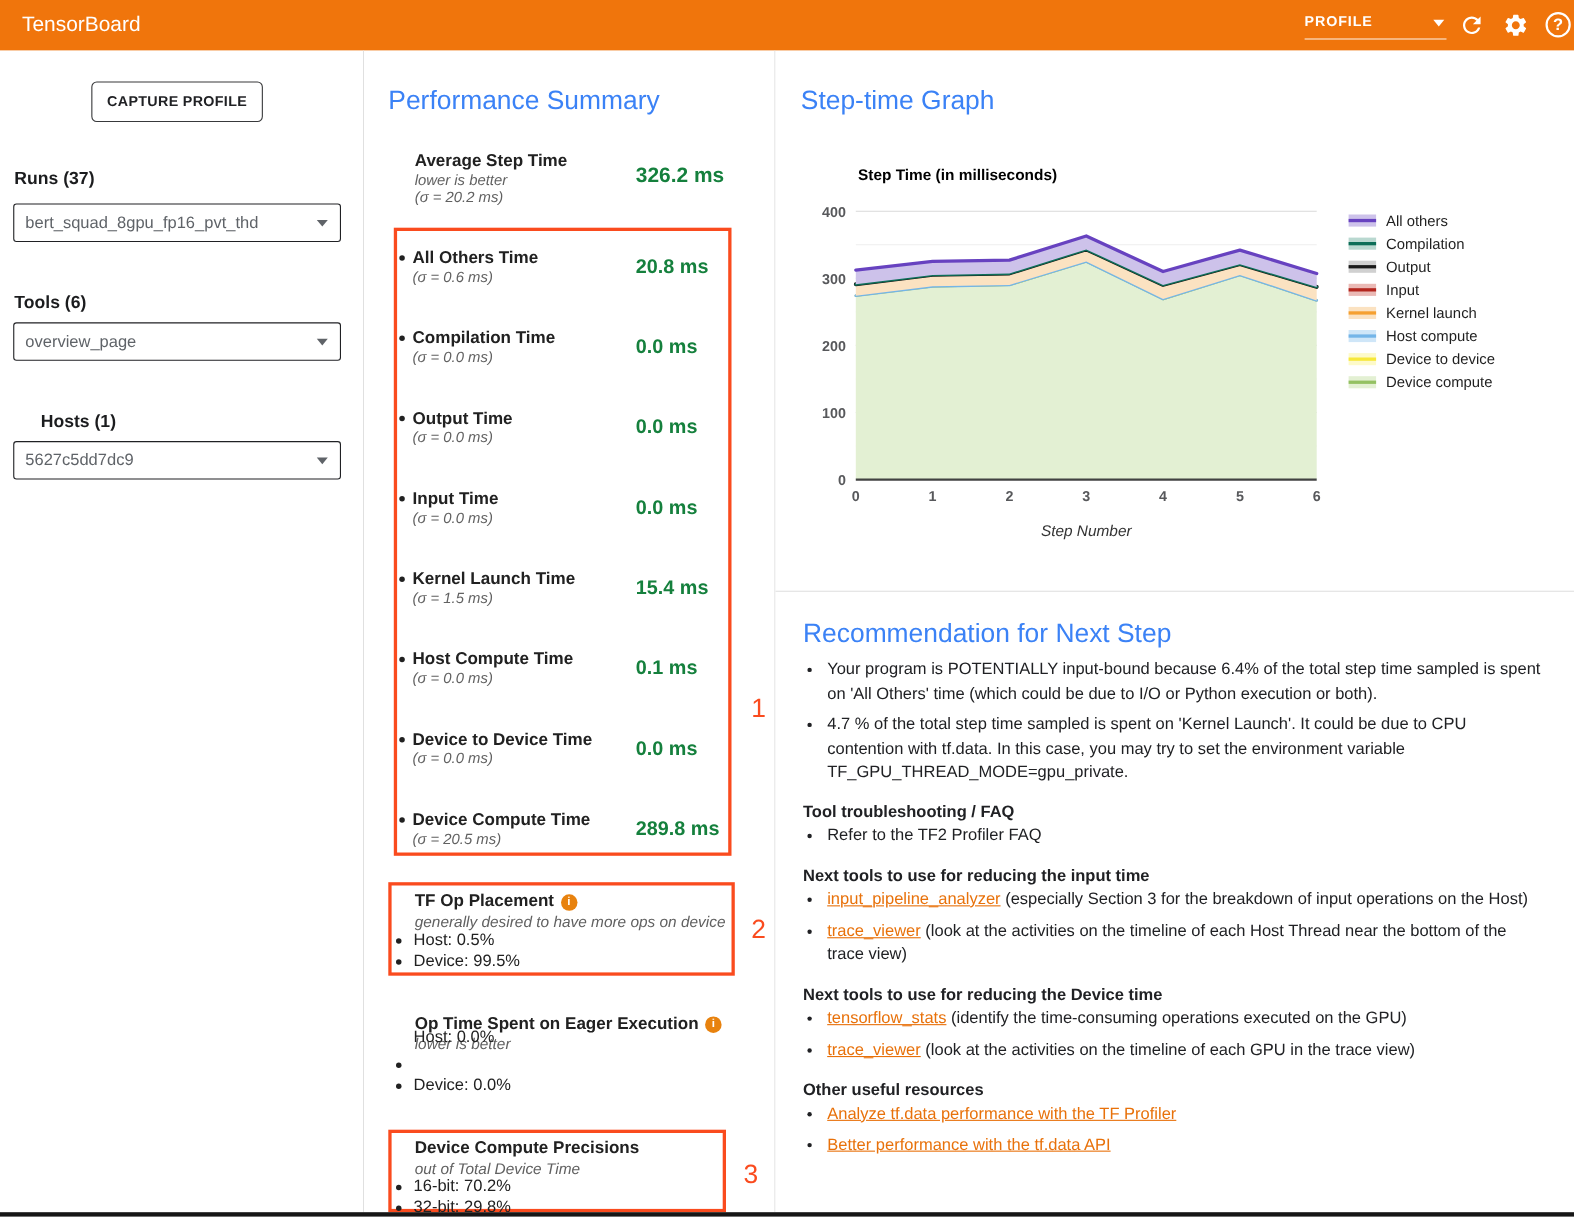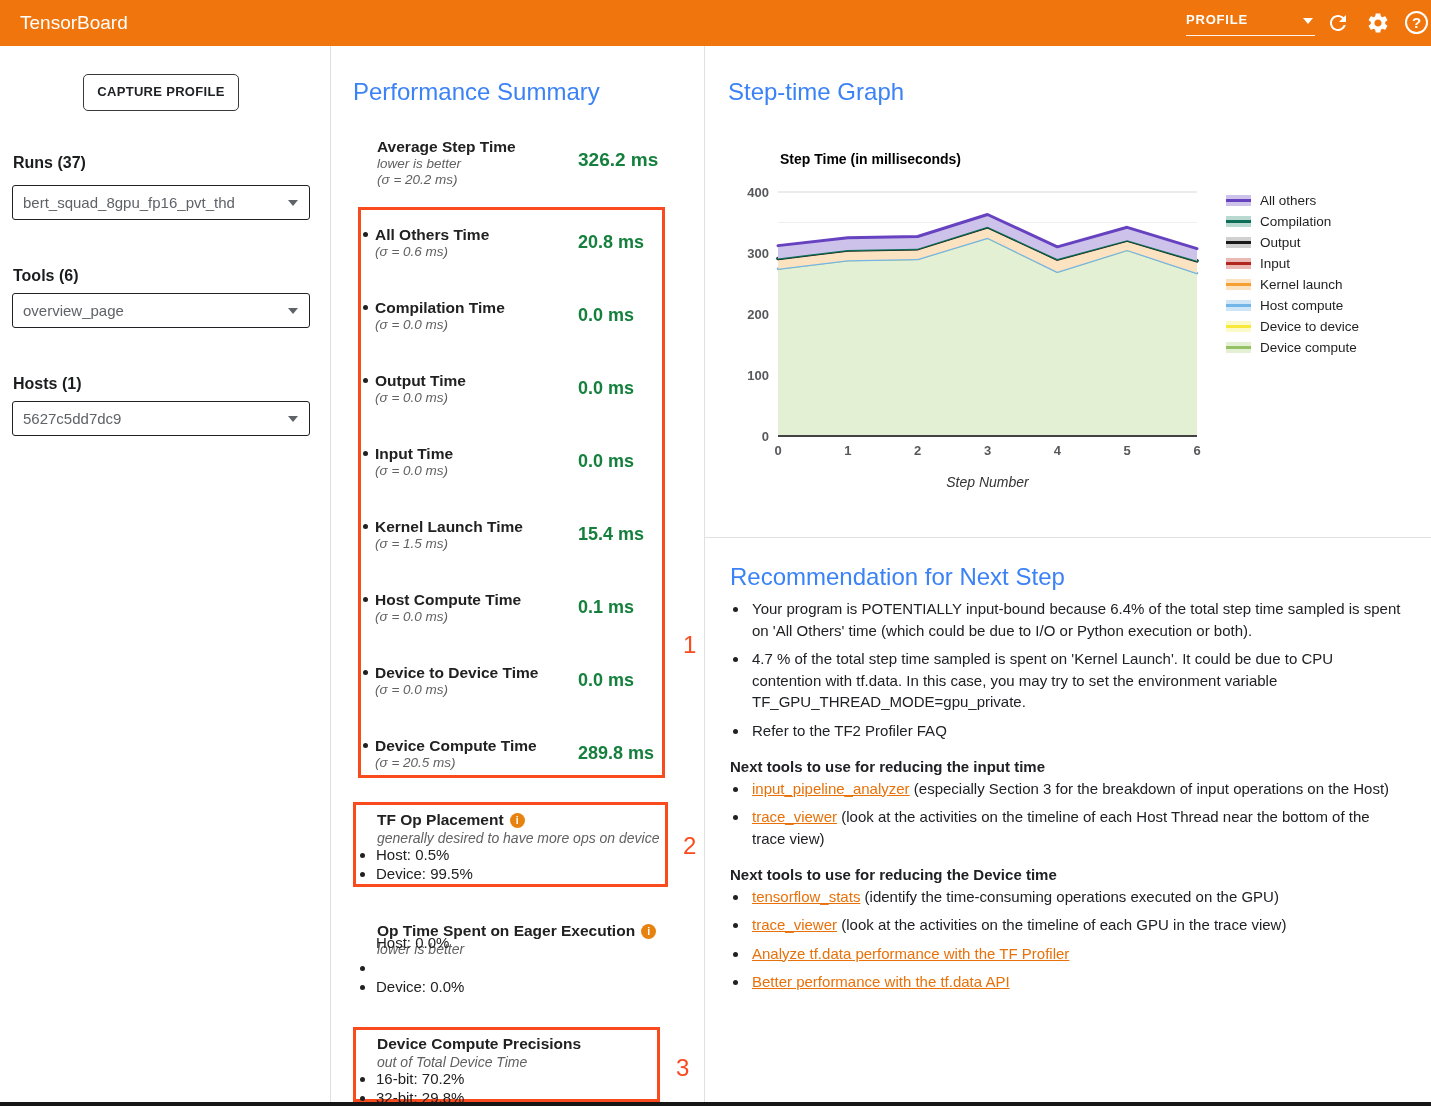--- a/index.html
+++ b/index.html
@@ -106,21 +106,21 @@
     <div class="val">bert_squad_8gpu_fp16_pvt_thd</div>
     <div class="caret-g"></div>
   </div>
 
   <div class="sb-label" style="top:221px;">Tools (6)</div>
   <div class="sb-select" style="top:247px;">
     <div class="val">overview_page</div>
     <div class="caret-g"></div>
   </div>
 
-  <div class="sb-label" style="top:329px;">Hosts (1)</div>
+  <div class="sb-label" style="top:329px;margin-left:24px;">Hosts (1)</div>
   <div class="sb-select" style="top:355px;">
     <div class="val">5627c5dd7dc9</div>
     <div class="caret-g"></div>
   </div>
 </div>
 
 <div id="mid">
   <div id="ps-title" class="h2">Performance Summary</div>
 
   <div class="m-label" style="left:46px; top:92px;">Average Step Time</div>
@@ -303,36 +303,38 @@
 
   <div id="rec-divider"></div>
   <div id="rec-title" class="h2">Recommendation for Next Step</div>
 
   <div id="rec-body">
     <ul>
       <li><span>Your program is POTENTIALLY input-bound because 6.4% of the total step time sampled is spent on 'All Others' time (which could be due to I/O or Python execution or both).</span></li>
       <li><span>4.7 % of the total step time sampled is spent on 'Kernel Launch'. It could be due to CPU contention with tf.data. In this case, you may try to set the environment variable TF_GPU_THREAD_MODE=gpu_private.</span></li>
     </ul>
 
+    <div class="rh">Tool troubleshooting / FAQ</div>
     <ul>
       <li><span>Refer to the TF2 Profiler FAQ</span></li>
     </ul>
 
     <div class="rh">Next tools to use for reducing the input time</div>
     <ul>
       <li><a class="rl">input_pipeline_analyzer</a><span> (especially Section 3 for the breakdown of input operations on the Host)</span></li>
       <li><a class="rl">trace_viewer</a><span> (look at the activities on the timeline of each Host Thread near the bottom of the trace view)</span></li>
     </ul>
 
     <div class="rh">Next tools to use for reducing the Device time</div>
     <ul>
       <li><a class="rl">tensorflow_stats</a><span> (identify the time-consuming operations executed on the GPU)</span></li>
       <li><a class="rl">trace_viewer</a><span> (look at the activities on the timeline of each GPU in the trace view)</span></li>
     </ul>
 
+    <div class="rh">Other useful resources</div>
     <ul>
       <li><a class="rl">Analyze tf.data performance with the TF Profiler</a></li>
       <li><a class="rl">Better performance with the tf.data API</a></li>
     </ul>
   </div>
 </div>
 
 <div id="bottom-edge"></div>
 
 </body></html>

